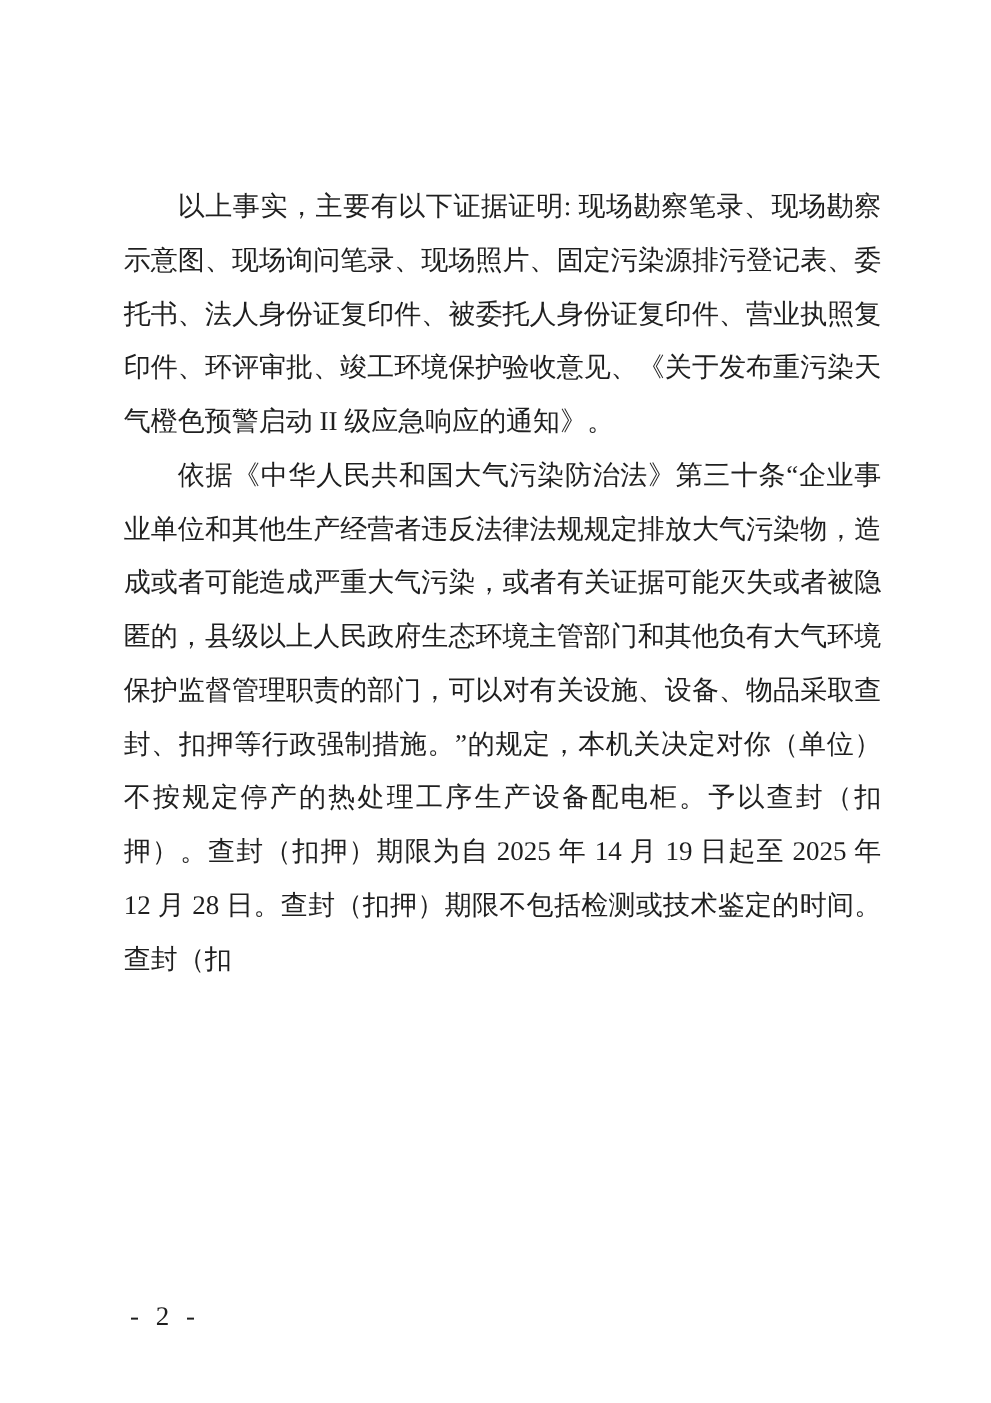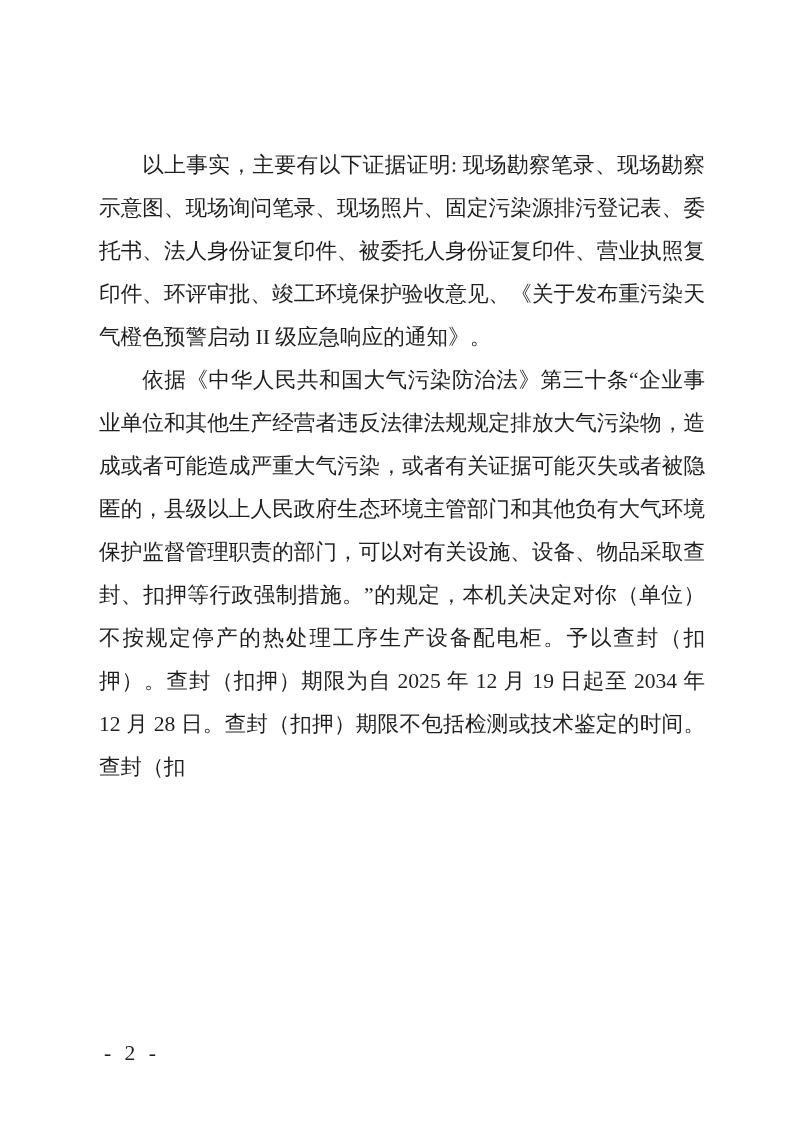--- a/index.html
+++ b/index.html
@@ -40,16 +40,16 @@
       letter-spacing: 4px;
       color: #1f1f1f;
     }
   </style>
 </head>
 <body>
 
 <div class="page">
   <div class="content">
     <p>以上事实，主要有以下证据证明: 现场勘察笔录、现场勘察示意图、现场询问笔录、现场照片、固定污染源排污登记表、委托书、法人身份证复印件、被委托人身份证复印件、营业执照复印件、环评审批、竣工环境保护验收意见、《关于发布重污染天气橙色预警启动 II 级应急响应的通知》。</p>
-    <p>依据《中华人民共和国大气污染防治法》第三十条“企业事业单位和其他生产经营者违反法律法规规定排放大气污染物，造成或者可能造成严重大气污染，或者有关证据可能灭失或者被隐匿的，县级以上人民政府生态环境主管部门和其他负有大气环境保护监督管理职责的部门，可以对有关设施、设备、物品采取查封、扣押等行政强制措施。”的规定，本机关决定对你（单位）不按规定停产的热处理工序生产设备配电柜。予以查封（扣押）。查封（扣押）期限为自 2025 年 12 月 19 日起至 2034 年 12 月 28 日。查封（扣押）期限不包括检测或技术鉴定的时间。查封（扣</p>
+    <p>依据《中华人民共和国大气污染防治法》第三十条“企业事业单位和其他生产经营者违反法律法规规定排放大气污染物，造成或者可能造成严重大气污染，或者有关证据可能灭失或者被隐匿的，县级以上人民政府生态环境主管部门和其他负有大气环境保护监督管理职责的部门，可以对有关设施、设备、物品采取查封、扣押等行政强制措施。”的规定，本机关决定对你（单位）不按规定停产的热处理工序生产设备配电柜。予以查封（扣押）。查封（扣押）期限为自 2025 年 14 月 19 日起至 2025 年 12 月 28 日。查封（扣押）期限不包括检测或技术鉴定的时间。查封（扣</p>
   </div>
   <div class="page-footer">- 2 -</div>
 </div>
 
 </body></html>

